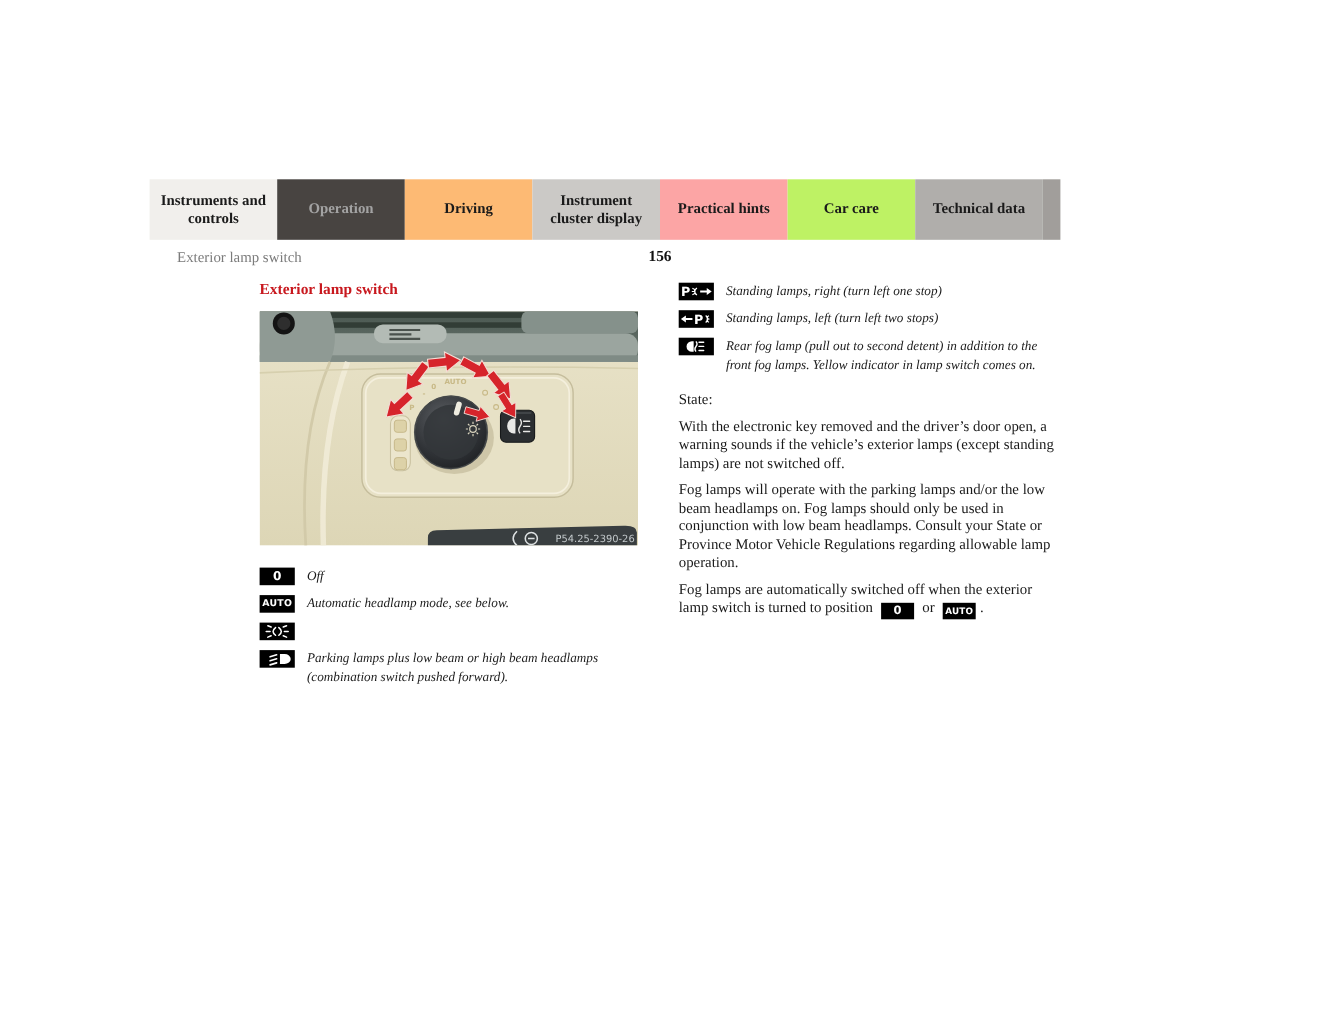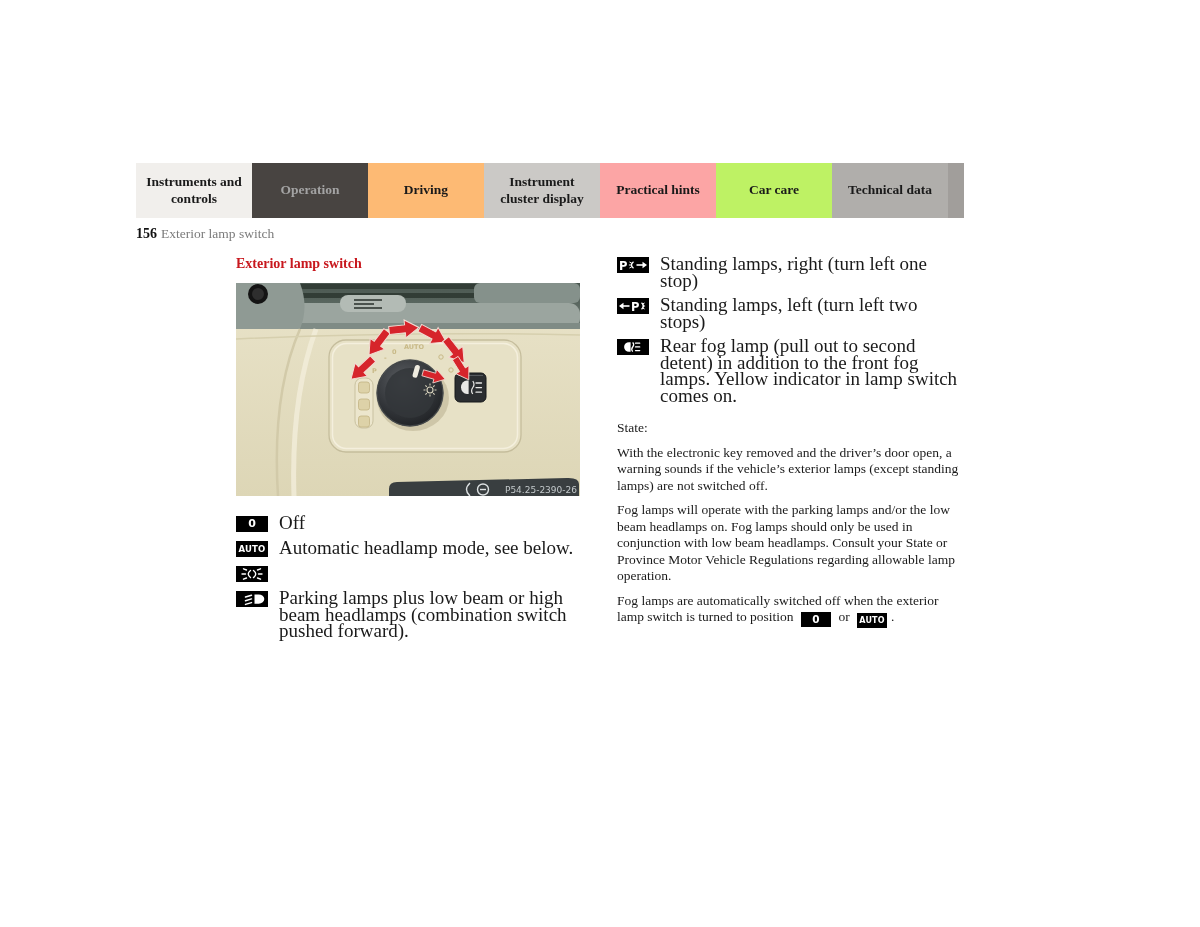--- a/index.html
+++ b/index.html
@@ -15,38 +15,38 @@
   .t2{background:#fdba74}
   .t3{background:#cbc9c6}
   .t4{background:#fca5a5}
   .t5{background:#bef264}
   .t6{background:#b0aeab}
   .t7{background:#a19e9b}
 
   
   .header-row{position:absolute;left:136px;top:226px;width:928px;height:18px;}
   .section-title{position:absolute;left:25px;top:0;color:#7b7b7b;font-size:13.5px;}
-  .page-number{position:absolute;left:0;top:0;width:100%;text-align:left;font-weight:bold;font-size:14px;color:#111;}
+  .page-number{position:absolute;left:0;top:0;width:100%;text-align:center;font-weight:bold;font-size:14px;color:#111;}
 
   
   .col-left{position:absolute;left:236px;top:256px;width:345px;}
   .col-right{position:absolute;left:617px;top:256px;width:350px;}
 
   .red-heading{color:#c8181e;font-size:14px;font-weight:bold;margin:0 0 11px 0;}
 
   .figure{width:344px;height:213px;margin:0 0 19px 0;display:block;}
 
   .legend-item{display:flex;align-items:flex-start;margin:0 0 8px 0;}
   .legend-item.mb-lg{margin-bottom:16px;}
   .badge{flex:0 0 32px;width:32px;height:16px;background:#000;color:#fff;text-align:center;
          font-family:"DejaVu Sans",sans-serif;font-weight:bold;font-size:11px;line-height:16px;
          margin:1px 11px 0 0;}
   .badge.auto{font-size:8.5px;letter-spacing:.2px;}
   .badge svg{display:block;width:32px;height:16px;}
-  .item-text{font-size:19px;line-height:16.5px;}
+  .item-text{font-size:12px;line-height:16.5px;font-style:italic;}
 
   .body-p{margin:0 0 8px 0;font-size:13.5px;line-height:16.5px;}
   .note-label{margin:0 0 8px 0;font-size:13.5px;line-height:16.5px;}
 
   .inline-badge{display:inline-block;width:30px;height:15px;background:#000;color:#fff;text-align:center;
         font-family:"DejaVu Sans",sans-serif;font-weight:bold;font-size:10.5px;line-height:15px;
         vertical-align:-2px;margin:0 4px;}
   .inline-badge.auto{font-size:8px;letter-spacing:.2px;}
 </style>
 </head>

